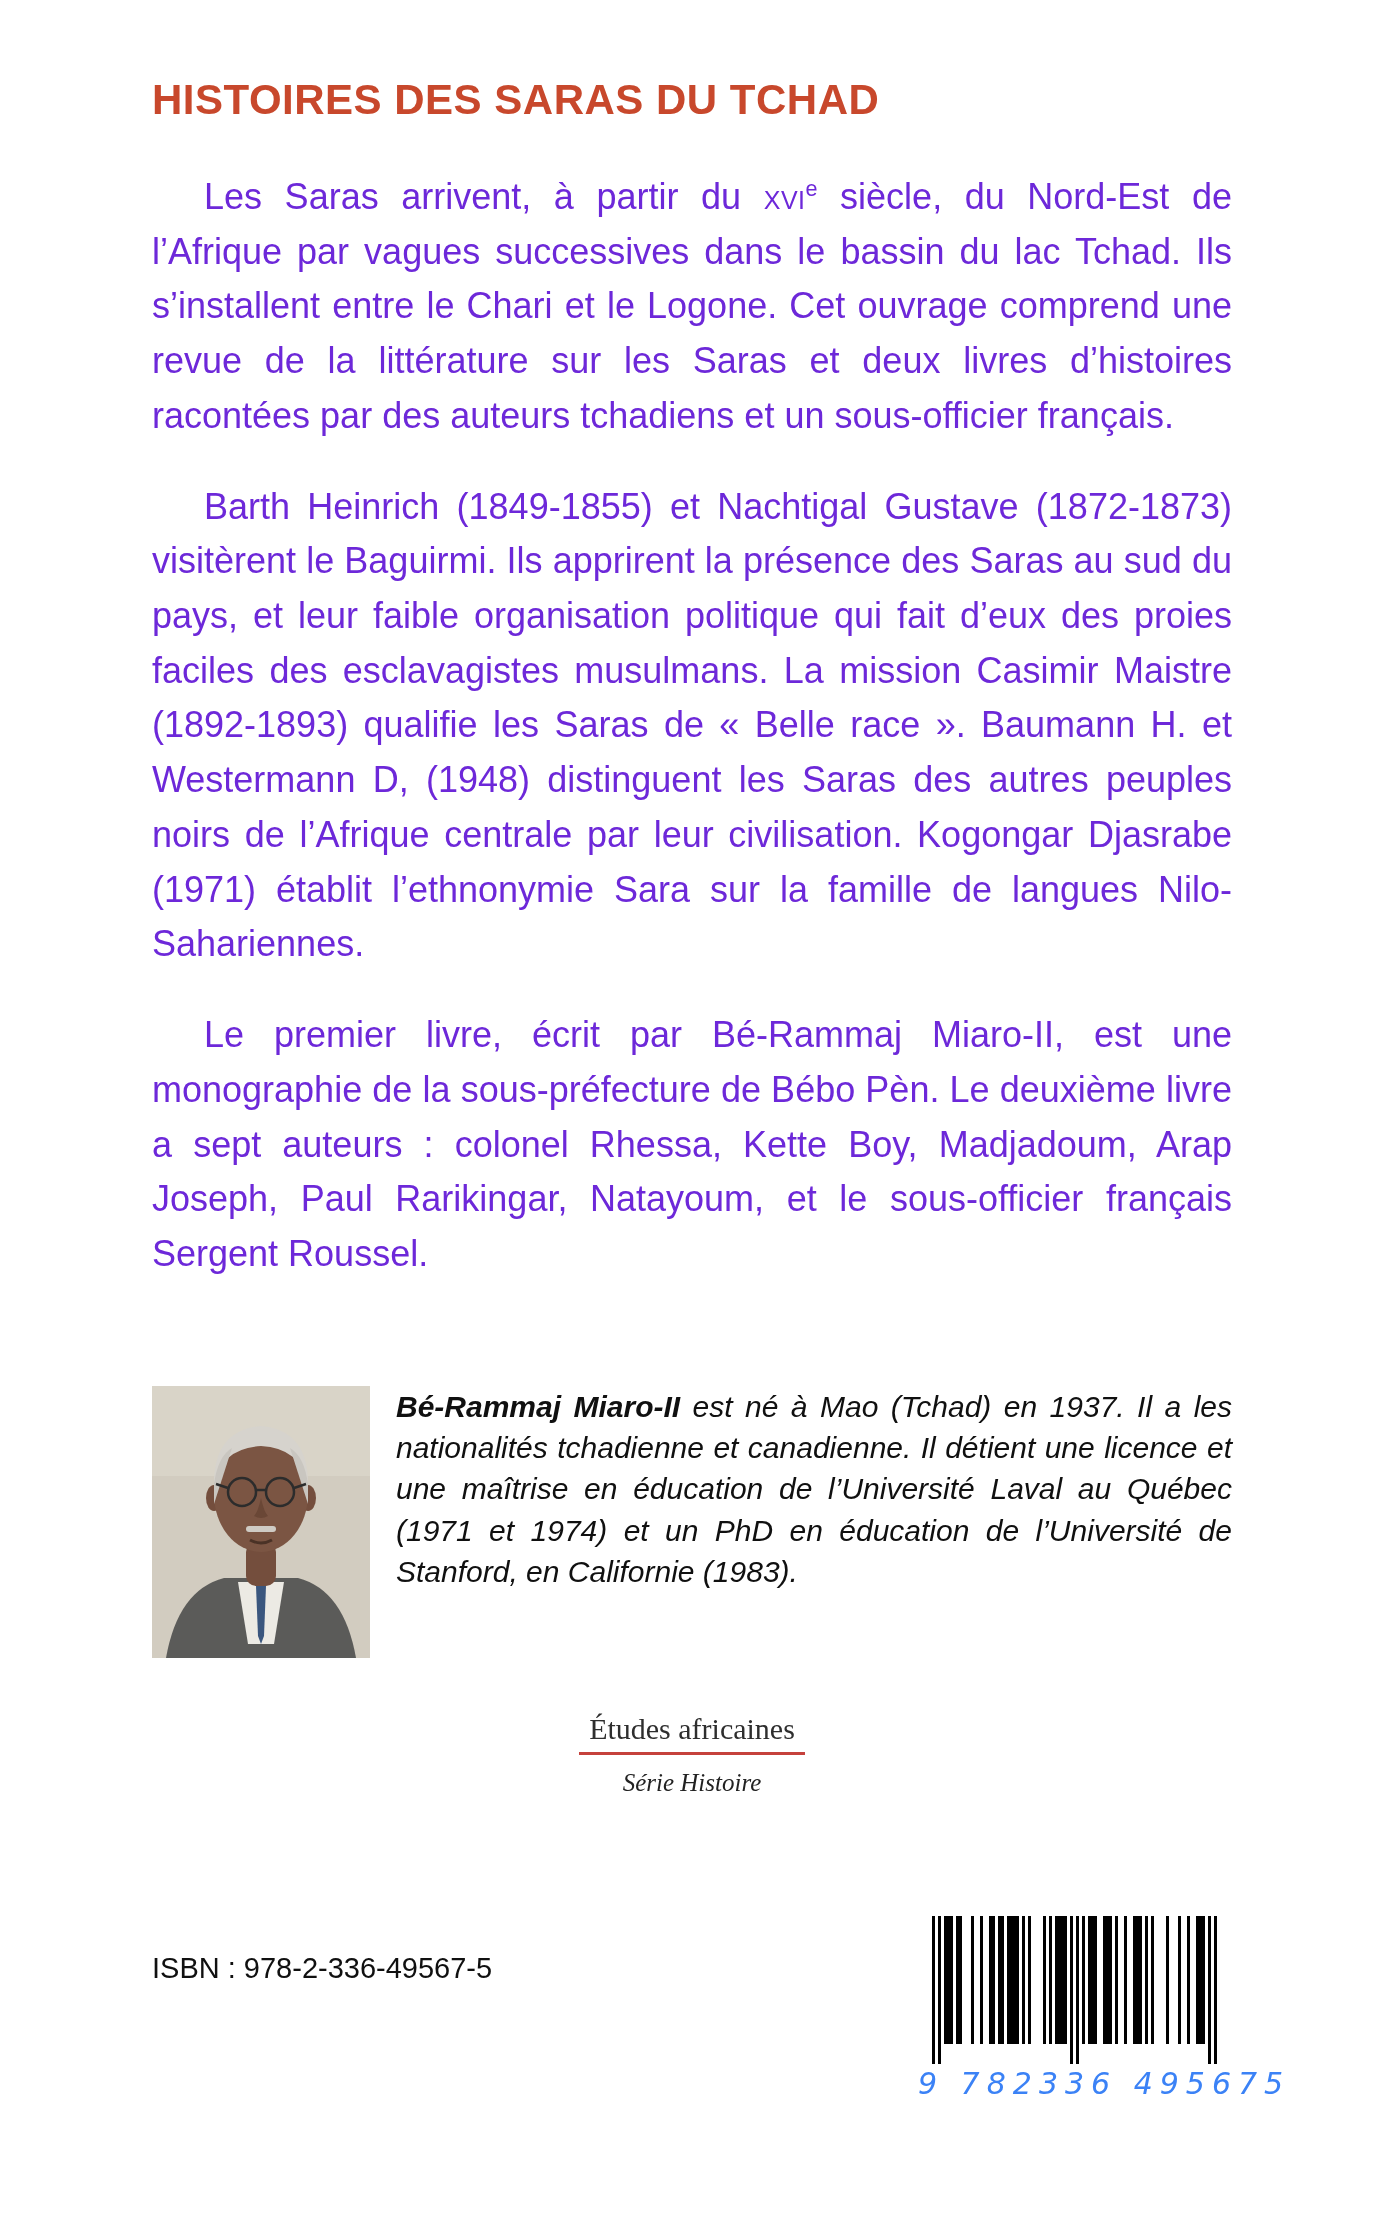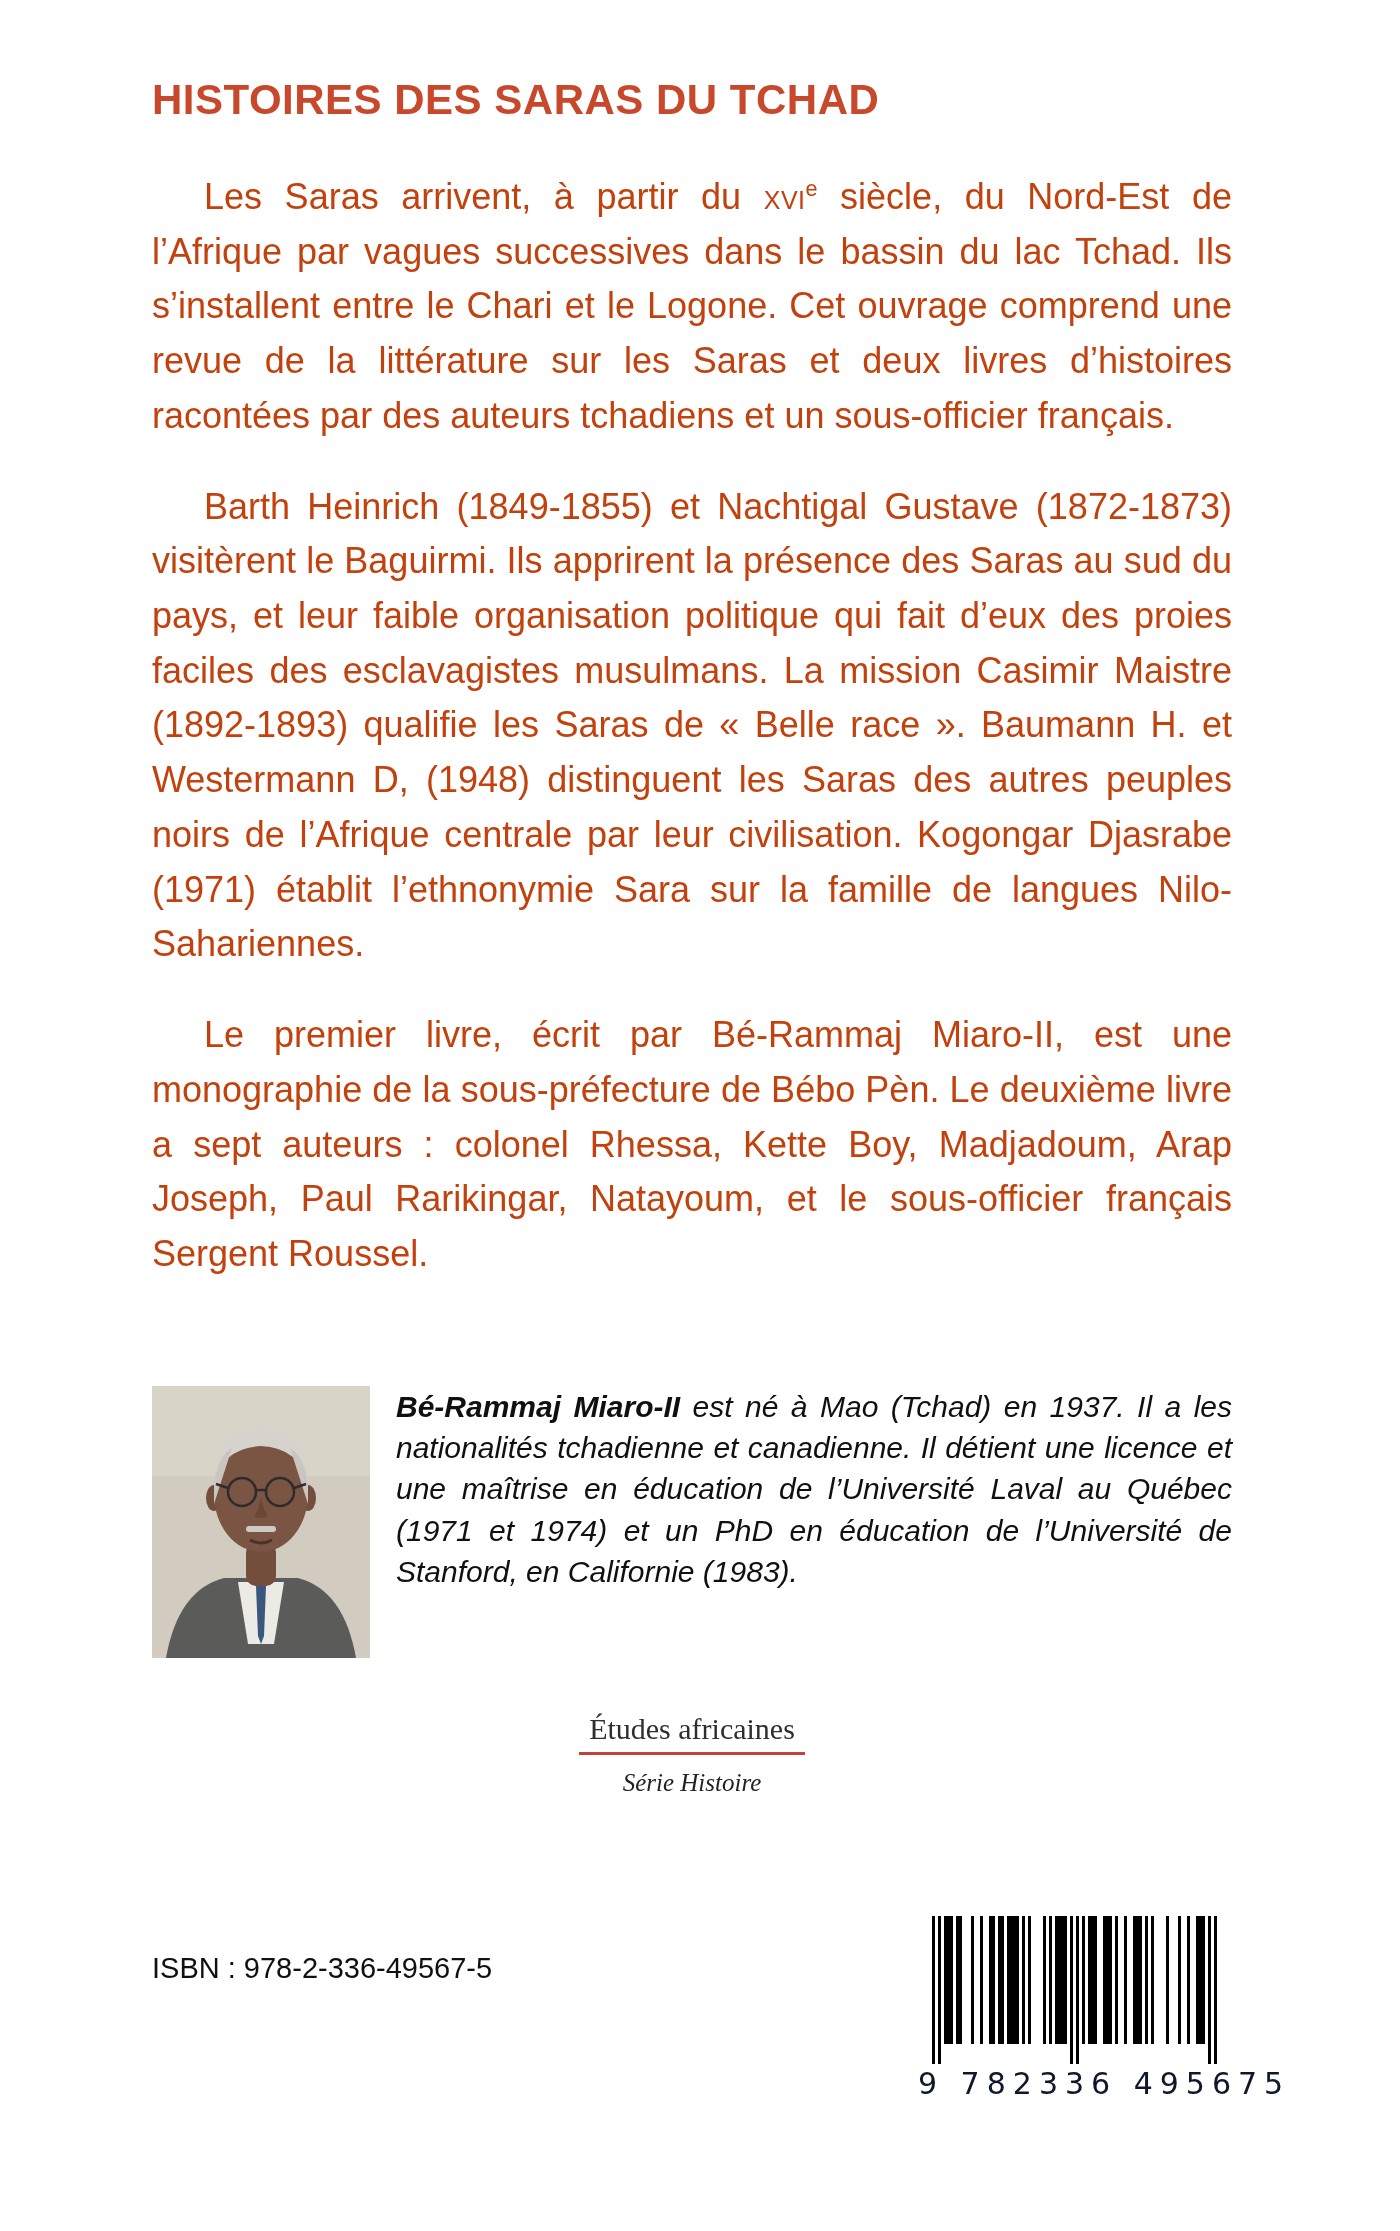--- a/index.html
+++ b/index.html
@@ -22,21 +22,21 @@
     letter-spacing: 0.5px;
     margin: 20px 0 0 0;
   }
 
   .body-para {
     font-size: 36px;
     line-height: 1.52;
     text-align: justify;
     text-indent: 52px;
     margin: 0 0 36px 0;
-    color: #c2410c;
+    color: #6d28d9;
   }
   .body-para.p1 { margin-top: 46px; }
   .smallcaps { font-variant: small-caps; letter-spacing: 0.5px; }
   sup { font-size: 60%; vertical-align: super; line-height: 0; }
 
   .bio-row {
     display: flex;
     gap: 26px;
     margin-top: 104px;
     align-items: flex-start;
@@ -79,23 +79,24 @@
   .price { font-size: 36px; color: #101010; margin-top: 24px; }
 
   .barcode-box { position: absolute; left: 918px; top: 1916px; width: 312px; }
   .bars { position: relative; height: 148px; width: 285px; margin: 0 auto; background: #fff; }
   .bars .bar { position: absolute; top: 0; background: #000; width: 3px; }
   .barcode-number {
     font-size: 30px;
     letter-spacing: 7px;
     text-align: left;
     margin-top: 2px;
-    color: #0f172a;
+    color: #3b82f6;
     font-family: "DejaVu Sans", sans-serif;
     white-space: nowrap;
+    font-style: italic;
   }
 </style>
 </head>
 <body>
 
 <div class="cover">
 
   <h1 class="title">HISTOIRES DES SARAS DU TCHAD</h1>
 
   <p class="body-para p1"><span>Les Saras arrivent, à partir du </span><span class="smallcaps">xvi</span><sup>e</sup><span> siècle, du Nord-Est de l’Afrique par vagues successives dans le bassin du lac Tchad. Ils s’installent entre le Chari et le Logone. Cet ouvrage comprend une revue de la littérature sur les Saras et deux livres d’histoires racontées par des auteurs tchadiens et un sous-officier français.</span></p>

